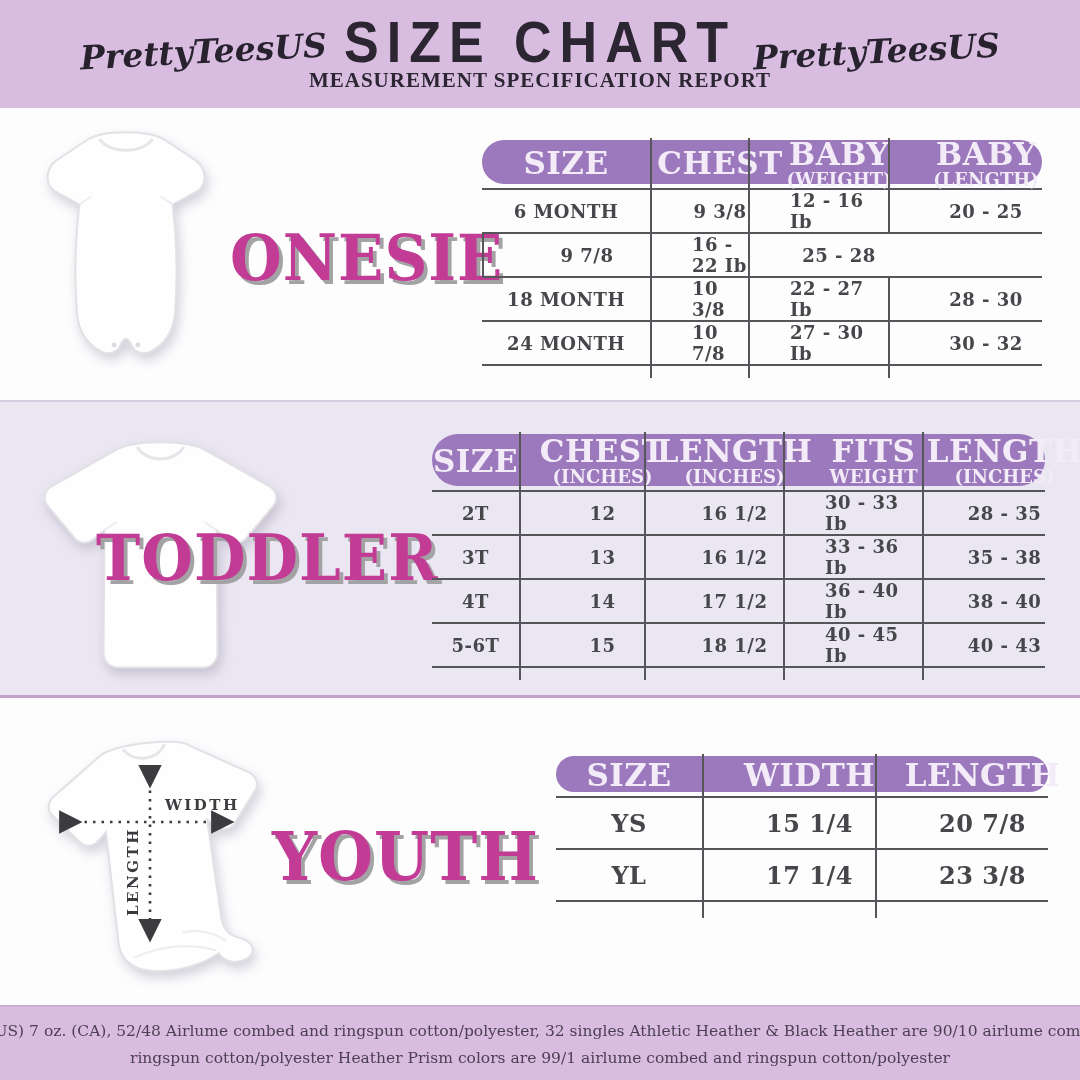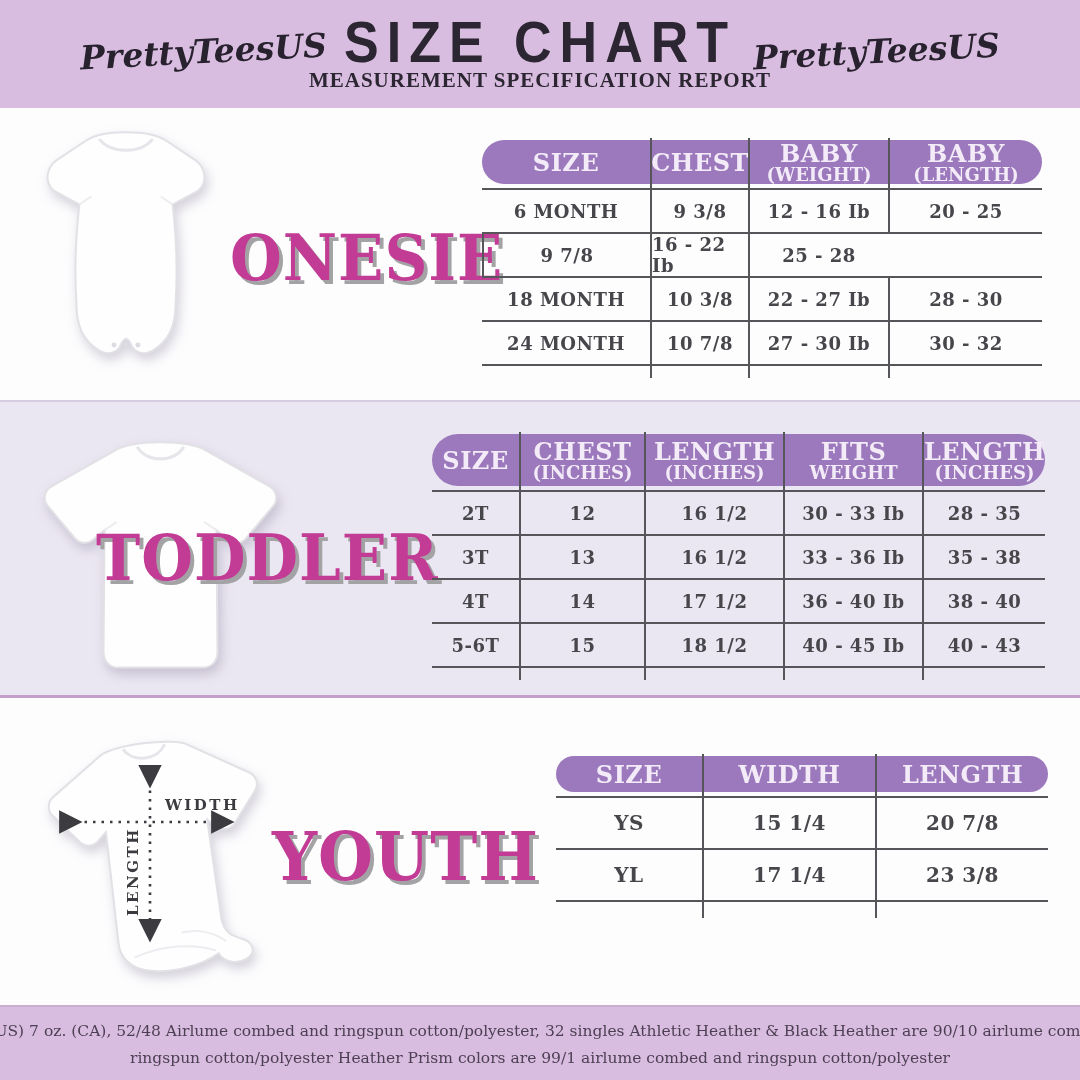--- a/index.html
+++ b/index.html
@@ -42,38 +42,38 @@
   #youth-label   { left:272px; top:118px; font-size:68px; }
 
   
   .table { position:absolute; }
   .trow { display:grid; position:relative; }
   .t1 .trow { grid-template-columns:168px 98px 140px 154px; width:560px; }
   .t2 .trow { grid-template-columns:87px 125px 139px 139px 123px; width:613px; }
   .t3 .trow { grid-template-columns:146px 173px 173px; width:492px; }
   .th, .td { display:flex; flex-direction:column; align-items:center; justify-content:center;
     position:relative; z-index:1; }
-  .th:not(.c0), .td:not(.c0) { border-left:2px solid #55555a; }
+  .th:not(.c0), .td:not(.c0) { border-left:2px solid #55555a;padding-left:40px; }
   .hdr-row .pill { position:absolute; left:0; right:0; top:2px; bottom:4px;
     background:#9c79bc; border-radius:26px; z-index:0; }
   .t1 .hdr-row { height:50px; }
   .t2 .hdr-row { height:58px; }
   .t3 .hdr-row { height:42px; }
   .t1 .data-row { height:42px; }
   .t2 .data-row { height:42px; }
   .t3 .data-row { height:50px; }
   .data-row { border-top:2px solid #55555a; }
   .t1 .tail { height:12px; } .t2 .tail { height:12px; } .t3 .tail { height:16px; }
   .tail { border-top:2px solid #55555a; }
   .th { color:#f3ecf8; font-weight:700; line-height:1.05; }
-  .th .l1 { font-size:24px; letter-spacing:0.5px; }
+  .th .l1 { font-size:31px; letter-spacing:0.5px; }
   .th .l2 { font-size:18px; }
   .th .l2:empty { display:none; }
   .td { color:#46464b; font-weight:700; font-size:18px; letter-spacing:0.5px; }
-  .t3 .td { font-size:20px; }
+  .t3 .td { font-size:24px; }
 
   
   .garment { filter:drop-shadow(3px 6px 6px rgba(90,80,110,0.25)); }
 </style>
 </head>
 <body>
 
 <div id="canvas">
 
   <div class="abs banner" id="top-banner">

